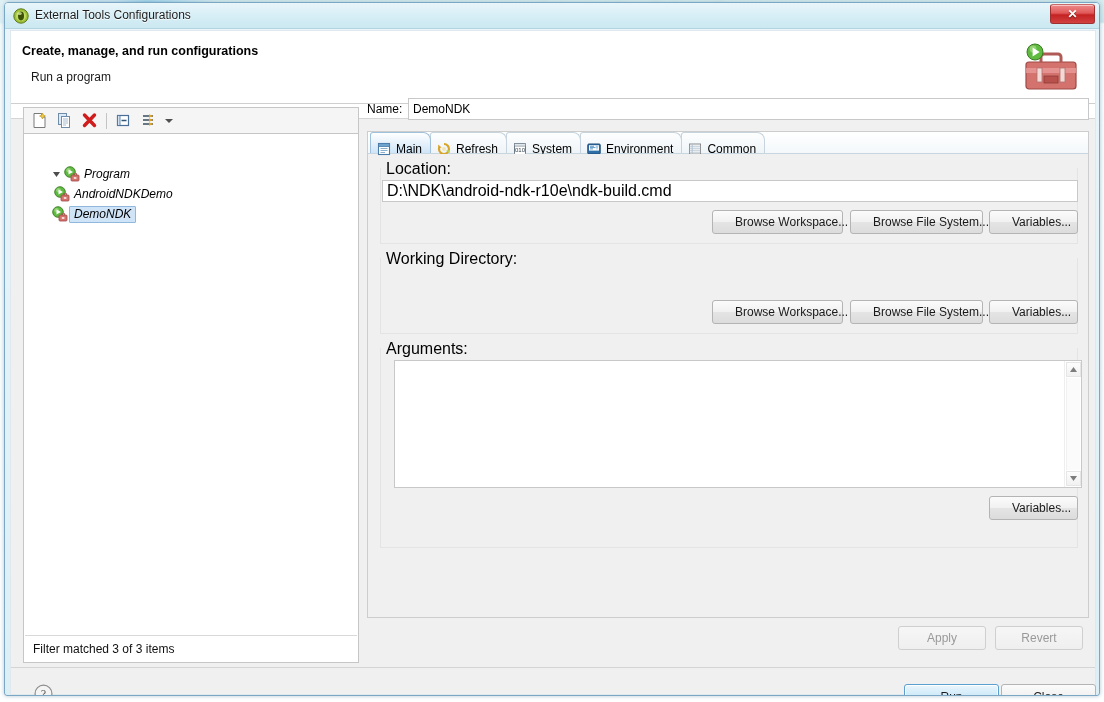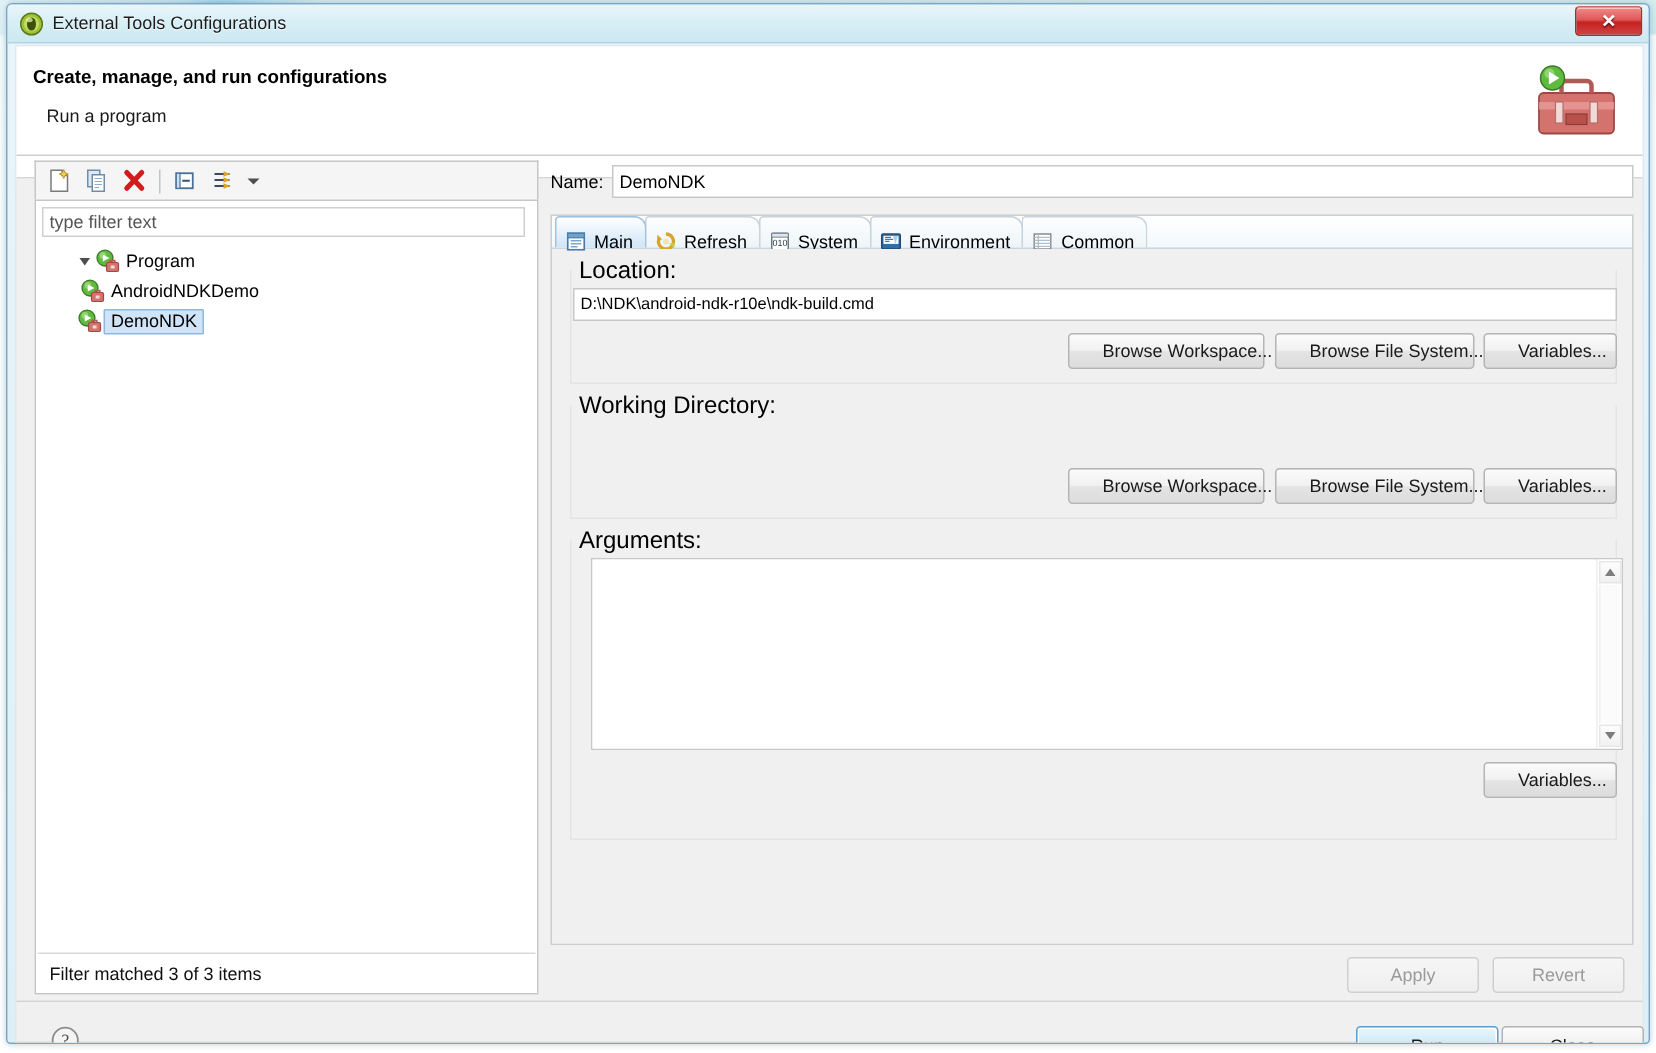--- a/index.html
+++ b/index.html
@@ -172,20 +172,21 @@
     bottom: 27px;
     overflow: hidden;
     background: #fff;
   }
   .tree-row {
     position: relative;
     height: 20px;
     display: flex; align-items: center;
     padding-left: 0;
     cursor: pointer;
+    font-style: italic;
   }
   .tree-row .twisty {
     width: 14px; display: flex; align-items: center; justify-content: center;
   }
   .tree-row .t-icon { width: 18px; display:flex; align-items:center; justify-content:center; }
   .tree-row .t-label { font-size: 12px; padding-left: 3px; }
   .tree-row.selected .t-label {
     background: #cfe4f7;
     border: 1px solid #8fb8dc;
     padding: 0 4px 1px 4px;
@@ -201,21 +202,21 @@
     background: #fff;
     display: flex; align-items: center;
     padding-left: 8px;
     font-size: 12px;
     color: #111;
   }
 
   
   #right-panel {
     position: absolute;
-    left: 356px; top: 79px;
+    left: 356px; top: 67px;
     width: 576px; height: 556px;
   }
   #name-row {
     position: relative; height: 24px;
   }
   #name-label {
     position: absolute; left: 0; top: 4px;
     font-size: 12px;
   }
   #name-input {
@@ -291,21 +292,21 @@
     padding: 0 3px;
     font-size: 16px;
     color: #000;
   }
   .field-input {
     position: absolute;
     height: 22px;
     border: 1px solid #c8c8c8;
     background: #fff;
     font-family: "Liberation Sans", sans-serif;
-    font-size: 11px;
+    font-size: 16px;
     padding: 0 4px;
     color: #000;
     outline: none;
   }
   .btn {
     height: 24px;
     border: 1px solid #b4b4b4;
     border-radius: 3px;
     background: linear-gradient(to bottom, #fbfbfb 0%, #f1f1f1 48%, #e4e4e4 52%, #dcdcdc 100%);
     font-family: "Liberation Sans", sans-serif;
@@ -483,21 +484,20 @@
             <path d="M9 6.2 L13.4 8 L9 9.8 Z" fill="#e0a520"></path>
             <path d="M9 10.2 L13.4 12 L9 13.8 Z" fill="#e0a520"></path>
           </svg>
         </div>
         <div class="tb-arrow">
           <span class="caret-down-sm"></span>
         </div>
       </div>
 
       <div id="filter-wrap">
-        <input id="filter-input" type="text" value="" placeholder="type filter text" style="">
 
         <div id="tree">
 
           <div class="tree-row" style="padding-left:24px;">
             <span class="twisty">
               <svg width="9" height="9" viewBox="0 0 9 9">
                   <path d="M1 2 L8 2 L4.5 7 Z" fill="#4d4d4d"></path>
                 </svg>
             </span>
             <span class="t-icon">

